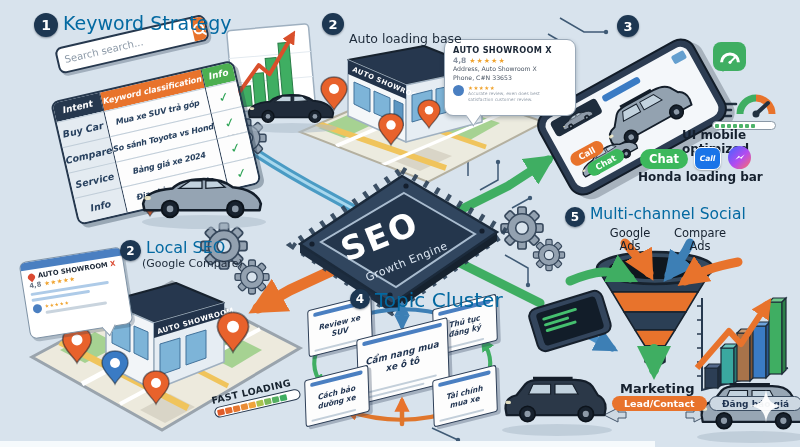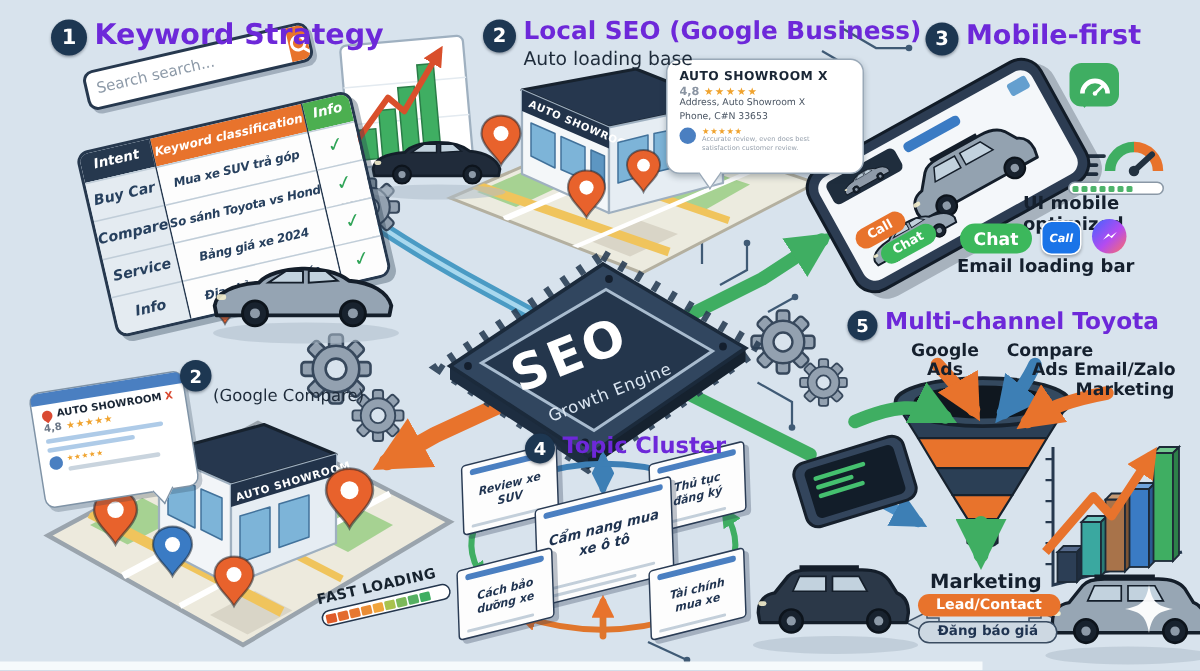--- a/index.html
+++ b/index.html
@@ -5,21 +5,21 @@
   * { margin:0; padding:0; box-sizing:border-box; }
   html,body { background:#c7d4e0; }
   .stage { position:relative; width:800px; height:447px; background:#d8e3ed; overflow:hidden;
            font-family:"DejaVu Sans", sans-serif; color:#15202e; }
   #art { position:absolute; left:0; top:0; z-index:1; }
   #art text { font-family:"DejaVu Sans", sans-serif; }
 
   .badge { position:absolute; z-index:6; background:#1d3752; color:#fff; border-radius:50%;
            display:flex; align-items:center; justify-content:center; font-weight:bold;
            box-shadow:0 1px 2px rgba(10,20,35,.4); }
-  .ttl { position:absolute; z-index:6; font-weight:bold; white-space:nowrap; color:#6d28d9; }
+  .ttl { position:absolute; z-index:6; font-weight:normal; white-space:nowrap; color:#0369a1; }
   .sub { position:absolute; z-index:6; color:#1e2b3a; white-space:nowrap; }
 
   
   .searchbar { position:absolute; left:57px; top:48px; width:154px; height:27px; z-index:4;
                transform:rotate(-13deg); transform-origin:left center; background:#fff;
                border:2px solid #26384e; border-radius:7px; display:flex; overflow:hidden;
                box-shadow:2px 3px 0 rgba(38,56,78,.3); }
   .searchbar input { flex:1; border:none; outline:none; font-size:10px; padding:0 6px;
                      font-family:"DejaVu Sans",sans-serif; color:#5a6a7a; background:transparent; }
   .searchbar input::placeholder { color:#8d9aa8; }
@@ -130,23 +130,23 @@
   .tcard { position:absolute; z-index:4; background:#fdfdfd; border:1.6px solid #2a3c55; border-radius:3px;
            transform:rotate(-14deg) skewX(-12deg); box-shadow:3px 3px 0 rgba(42,60,85,.3);
            padding:3px 5px; display:flex; flex-direction:column; }
   .tcard .bar { height:4px; background:#4a7fc1; border-radius:2px; margin-bottom:2px; flex:none; }
   .tcard .t { font-size:7.5px; font-weight:bold; font-style:italic; color:#1f3350; text-align:center;
               line-height:1.2; margin:auto; }
   .tcard .ln { height:2.5px; background:#c3cfda; border-radius:1px; margin-top:2.5px; flex:none; }
   .tcard.center .t { font-size:9px; }
 
   
-  .flabel { position:absolute; z-index:5; font-size:11.5px; font-weight:700; text-align:center; line-height:1.15; color:#15202e; }
-  .pills { position:absolute; left:612px; top:396px; width:92px; z-index:5; display:flex; flex-direction:column;
-           gap:2.5px; align-items:flex-start; }
+  .flabel { position:absolute; z-index:5; font-size:11.5px; font-weight:400; text-align:center; line-height:1.15; color:#15202e; }
+  .pills { position:absolute; left:612px; top:396px; width:92px; z-index:5; display:flex; flex-direction:row;
+           gap:2.5px; align-items:flex-end; }
   .pill { border-radius:9px; font-weight:bold; text-align:center; white-space:nowrap; cursor:pointer; }
   .pill.lead { background:#e8732c; color:#fff; font-size:9.5px; padding:2px 12px; }
   .pill.quote { background:#cdd8e2; color:#1f3350; font-size:9px; padding:1.5px 12px; border:1.2px solid #3a4c61; }
   .pill.test { background:#dbe4ec; color:#1f3350; font-size:9px; padding:1.5px 10px; border:1.2px solid #3a4c61; }
 
   .device { position:absolute; left:531px; top:298px; width:78px; height:46px; z-index:3; transform:rotate(-17deg);
             background:#33455c; border:2px solid #16202c; border-radius:9px; padding:4px 6px; }
   .device-screen { background:#121d29; height:100%; border-radius:4px; padding:3px 5px; }
   .dl { height:3px; background:#45c06f; border-radius:2px; margin:3px 0; }
 
@@ -424,34 +424,33 @@
     <ellipse cx="557" cy="430" rx="55" ry="6"></ellipse>
     <ellipse cx="752" cy="437" rx="55" ry="6"></ellipse>
   </g>
   <rect x="0" y="441" width="655" height="6" fill="#f8fbfd" opacity="0.95"></rect>
 </svg>
 
   <div class="badge" style="left:34px;top:13px;width:24px;height:24px;font-size:14px">1</div>
   <div class="ttl" style="left:63px;top:12px;font-size:19px">Keyword Strategy</div>
 
   <div class="badge" style="left:322px;top:13px;width:22px;height:22px;font-size:13px">2</div>
-  <div class="ttl" style="left:349px;top:11px;font-size:16.5px">Local SEO (Google Business)</div>
   <div class="sub" style="left:349px;top:31px;font-size:12.5px">Auto loading base</div>
 
   <div class="badge" style="left:617px;top:15px;width:22px;height:22px;font-size:13px">3</div>
-  <div class="ttl" style="left:644px;top:13px;font-size:18px">Mobile-first</div>
 
   <div class="badge" style="left:120px;top:240px;width:21px;height:21px;font-size:12px">2</div>
+  <div class="ttl" style="left:146px;top:238px;font-size:16px">Local SEO</div>
   <div class="sub" style="left:142px;top:257px;font-size:11px">(Google Compare)</div>
 
   <div class="badge" style="left:350px;top:289px;width:20px;height:20px;font-size:12px">4</div>
-  <div class="ttl" style="left:375px;top:288px;font-size:15px">Topic Cluster</div>
+  <div class="ttl" style="left:375px;top:288px;font-size:20px">Topic Cluster</div>
 
   <div class="badge" style="left:565px;top:207px;width:20px;height:20px;font-size:12px">5</div>
-  <div class="ttl" style="left:590px;top:205px;font-size:15.5px">Multi-channel Toyota</div>
+  <div class="ttl" style="left:590px;top:205px;font-size:15.5px">Multi-channel Social</div>
 
   <div class="searchbar">
     <input type="text" placeholder="Search search..." style="">
     <div class="search-btn">
         <span class="mag"></span>
       </div>
   </div>
 
   <div class="kw-table">
     <div class="kw-col col-intent">
@@ -573,21 +572,21 @@
       <span class="seg off"></span>
   </div>
   <div class="uiopt">UI mobile optimized</div>
   <div class="chatbtn">Chat</div>
   <div class="zalo">Call</div>
   <div class="msgr">
     <svg viewBox="0 0 24 24" style="width:14px;height:14px">
         <path d="M4 15 L10 8 L13 11 L20 6 L14 13.5 L11 10.5 Z" fill="#fff"></path>
       </svg>
   </div>
-  <div class="fastload">Email loading bar</div>
+  <div class="fastload">Honda loading bar</div>
 
   <div class="tcard" style="left:307px;top:303px;width:66px;height:46px">
     <div class="bar"></div>
     <div class="t">Review xe SUV</div>
     <div class="ln" style="width:85%"></div>
   </div>
   <div class="tcard" style="left:432px;top:302px;width:66px;height:46px">
     <div class="bar"></div>
     <div class="t">Thủ tục đăng ký</div>
     <div class="ln" style="width:85%"></div>
@@ -604,21 +603,20 @@
     <div class="ln" style="width:85%"></div>
   </div>
   <div class="tcard" style="left:432px;top:373px;width:66px;height:46px">
     <div class="bar"></div>
     <div class="t">Tài chính mua xe</div>
     <div class="ln" style="width:85%"></div>
   </div>
 
   <div class="flabel" style="left:598px;top:227px;width:64px">Google Ads</div>
   <div class="flabel" style="left:670px;top:227px;width:60px">Compare Ads</div>
-  <div class="flabel" style="left:716px;top:240px;width:68px">Email/Zalo Marketing</div>
   <div class="flabel" style="left:620px;top:382px;width:74px;font-size:13px;font-weight:bold">Marketing</div>
   <div class="pills">
     <div class="pill lead">Lead/Contact</div>
     <div class="pill quote">Đăng báo giá</div>
   </div>
 
   <div class="device">
     <div class="device-screen">
       <div class="dl" style="width:70%"></div>
       <div class="dl" style="width:50%"></div>

